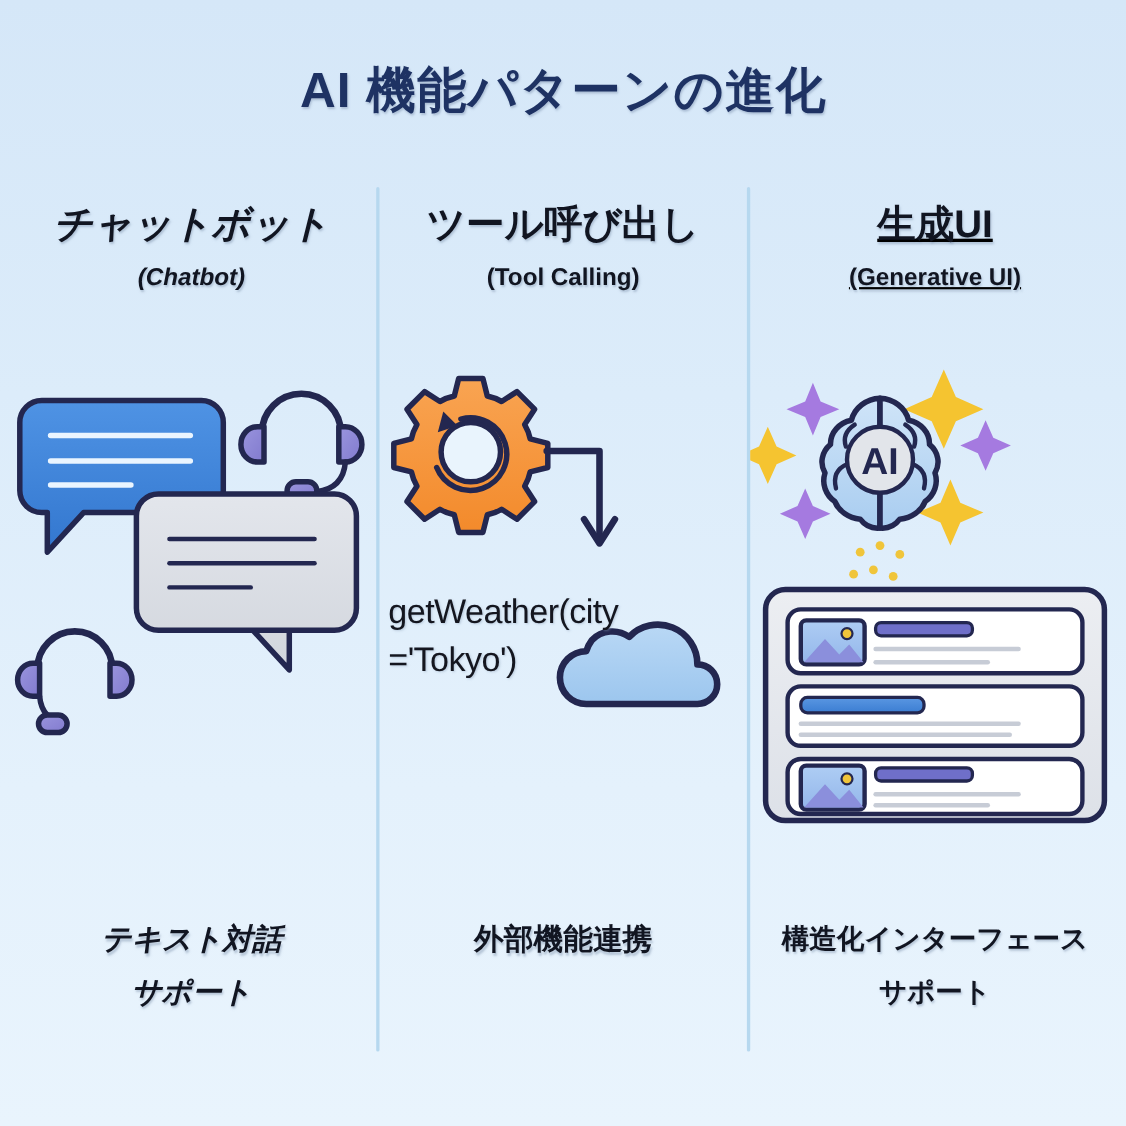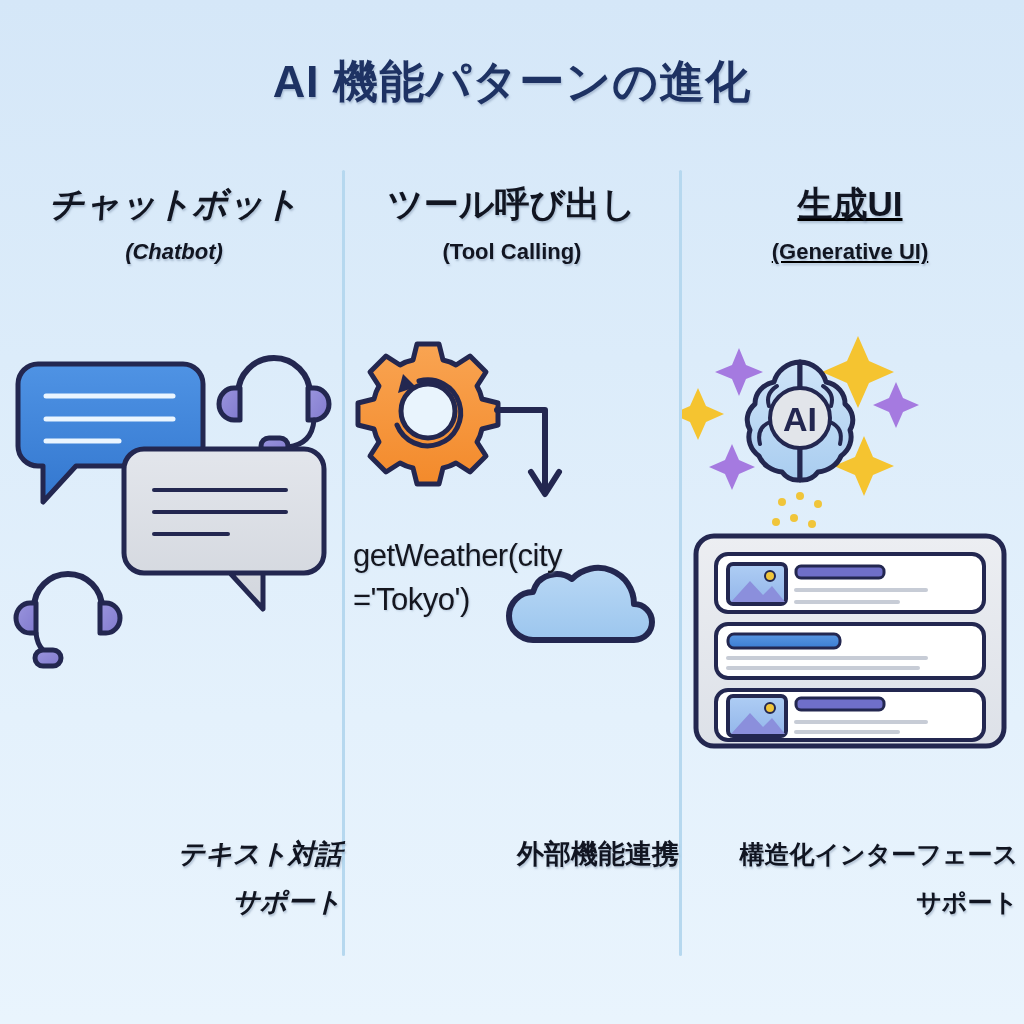--- a/index.html
+++ b/index.html
@@ -29,21 +29,21 @@
   .col3{left:682px;width:336px;text-decoration:underline;}
 
   .col-head{
     width:100%;text-align:center;color:#111521;font-weight:bold;
     font-size:35px;line-height:48px;
     text-shadow:1px 2px 2px rgba(130,150,175,.5);
   }
   .col-head .en{font-size:22px;}
 
   .col-foot{
-    position:absolute;left:0;width:100%;top:650px;text-align:right;
+    position:absolute;left:0;width:100%;top:650px;text-align:center;
     color:#111521;font-weight:bold;font-size:27px;line-height:48px;
     text-shadow:1px 2px 2px rgba(130,150,175,.5);
   }
   .col3 .col-foot{font-size:25px;}
 
   .art{position:absolute;left:0;top:150px;width:100%;height:500px;}
 
   
   .code{
     position:absolute;left:8px;top:342px;width:290px;

